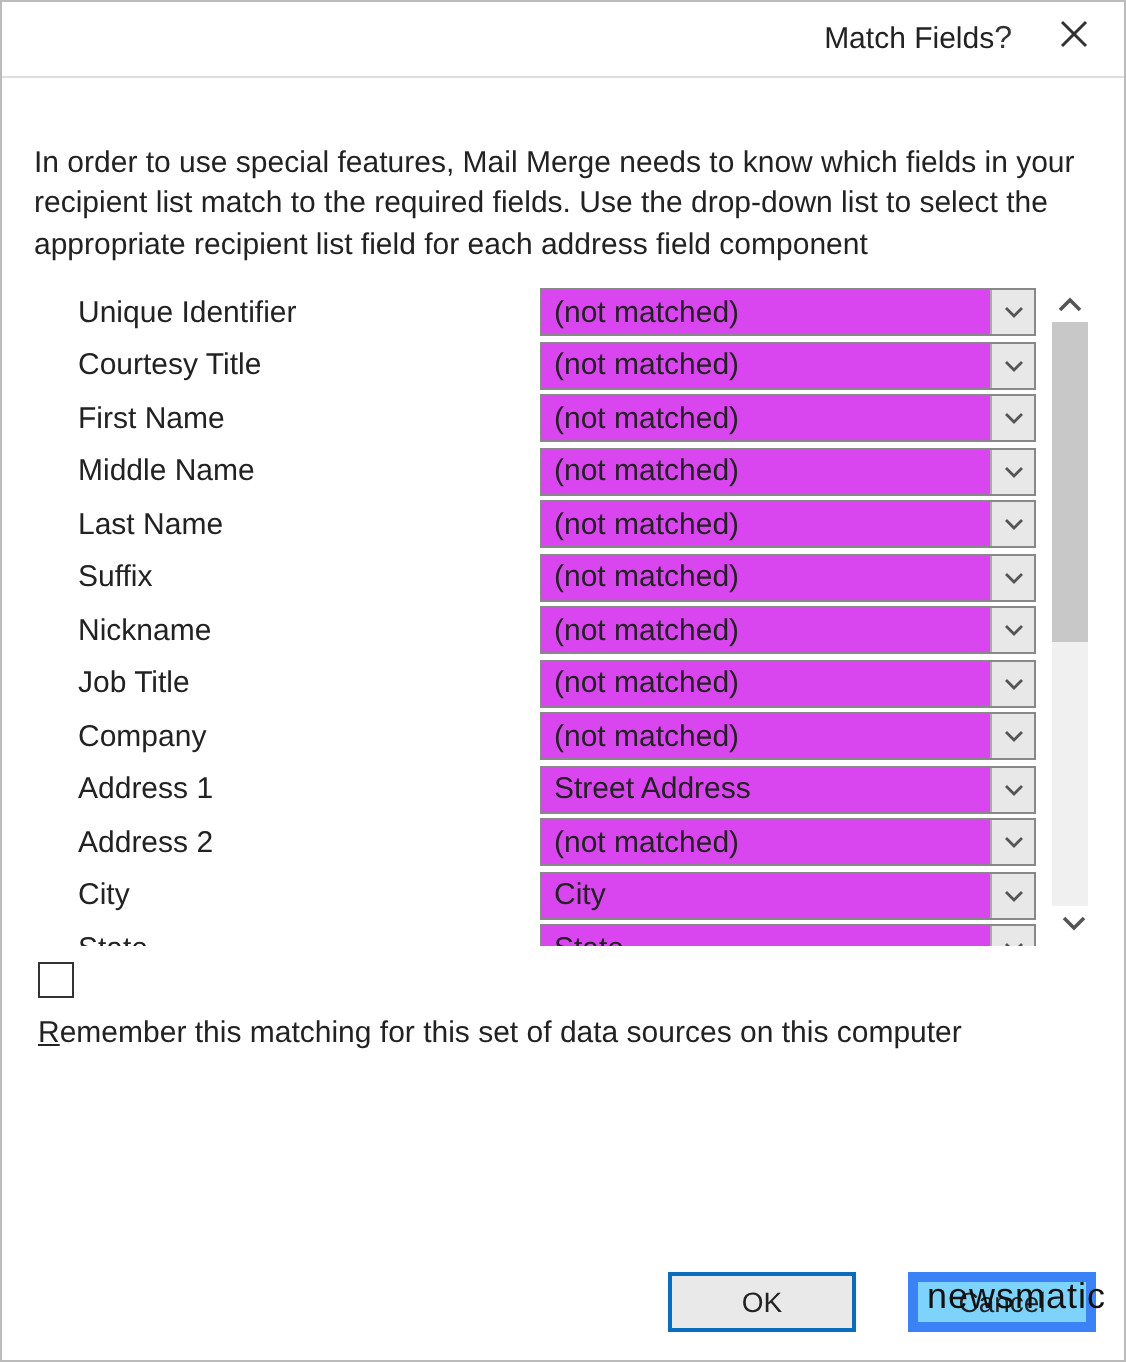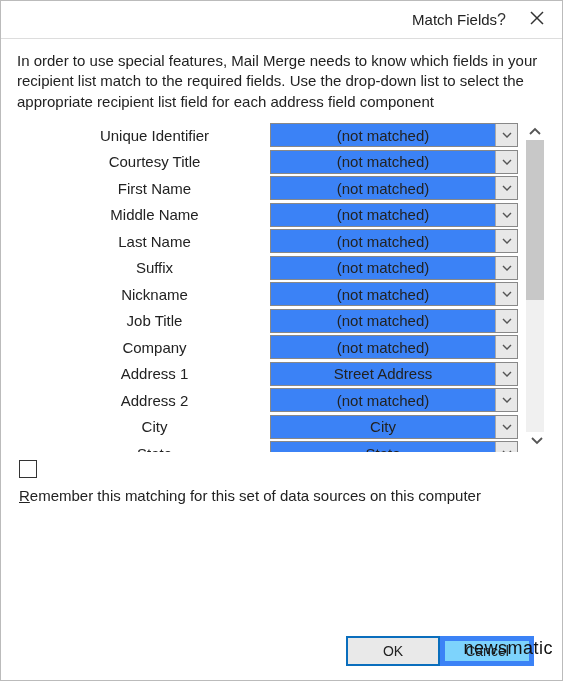--- a/index.html
+++ b/index.html
@@ -49,55 +49,55 @@
       padding: 12px 16px 0 16px;
       display: flex;
       flex-direction: column;
       overflow: hidden;
     }
     .instructions {
       font-size: 15px;
       color: #222;
       line-height: 1.35;
       margin-bottom: 10px;
+      margin-top: 21px;
     }
     .instructions-bottom {
       font-size: 15px;
       color: #222;
       line-height: 1.35;
       margin: 10px 0 8px 0;
     }
     .list-wrapper {
       display: flex;
       height: 330px;
     }
     .fields-list {
       flex: 1;
       overflow: hidden;
       padding-left: 18px;
     }
     .field-row {
       display: flex;
       align-items: center;
       height: 26.5px;
-      text-align: center;
     }
     .field-label {
       width: 235px;
       font-size: 15px;
       color: #222;
       padding-left: 4px;
     }
     .field-select {
       flex: 1;
       height: 24px;
       border: 1px solid #888;
       display: flex;
       align-items: center;
-      background: #3b82f6;
+      background: #d946ef;
       position: relative;
     }
     .field-select-value {
       flex: 1;
       padding: 0 6px;
       font-size: 15px;
       color: #222;
       white-space: nowrap;
       overflow: hidden;
     }
@@ -166,22 +166,22 @@
       font-size: 15px;
       color: #222;
       line-height: 1.35;
     }
     .checkbox-label .underline {
       text-decoration: underline;
     }
     .buttons {
       display: flex;
       justify-content: flex-end;
-      gap: 0;
-      padding: 10px 28px 14px 0;
+      gap: 26px;
+      padding: 10px 14px 14px 0;
     }
     .btn {
       min-width: 94px;
       height: 30px;
       border: 5px solid #3b82f6;
       background: #7dd3fc;
       font-size: 14px;
       color: #222;
       display: flex;
       align-items: center;

